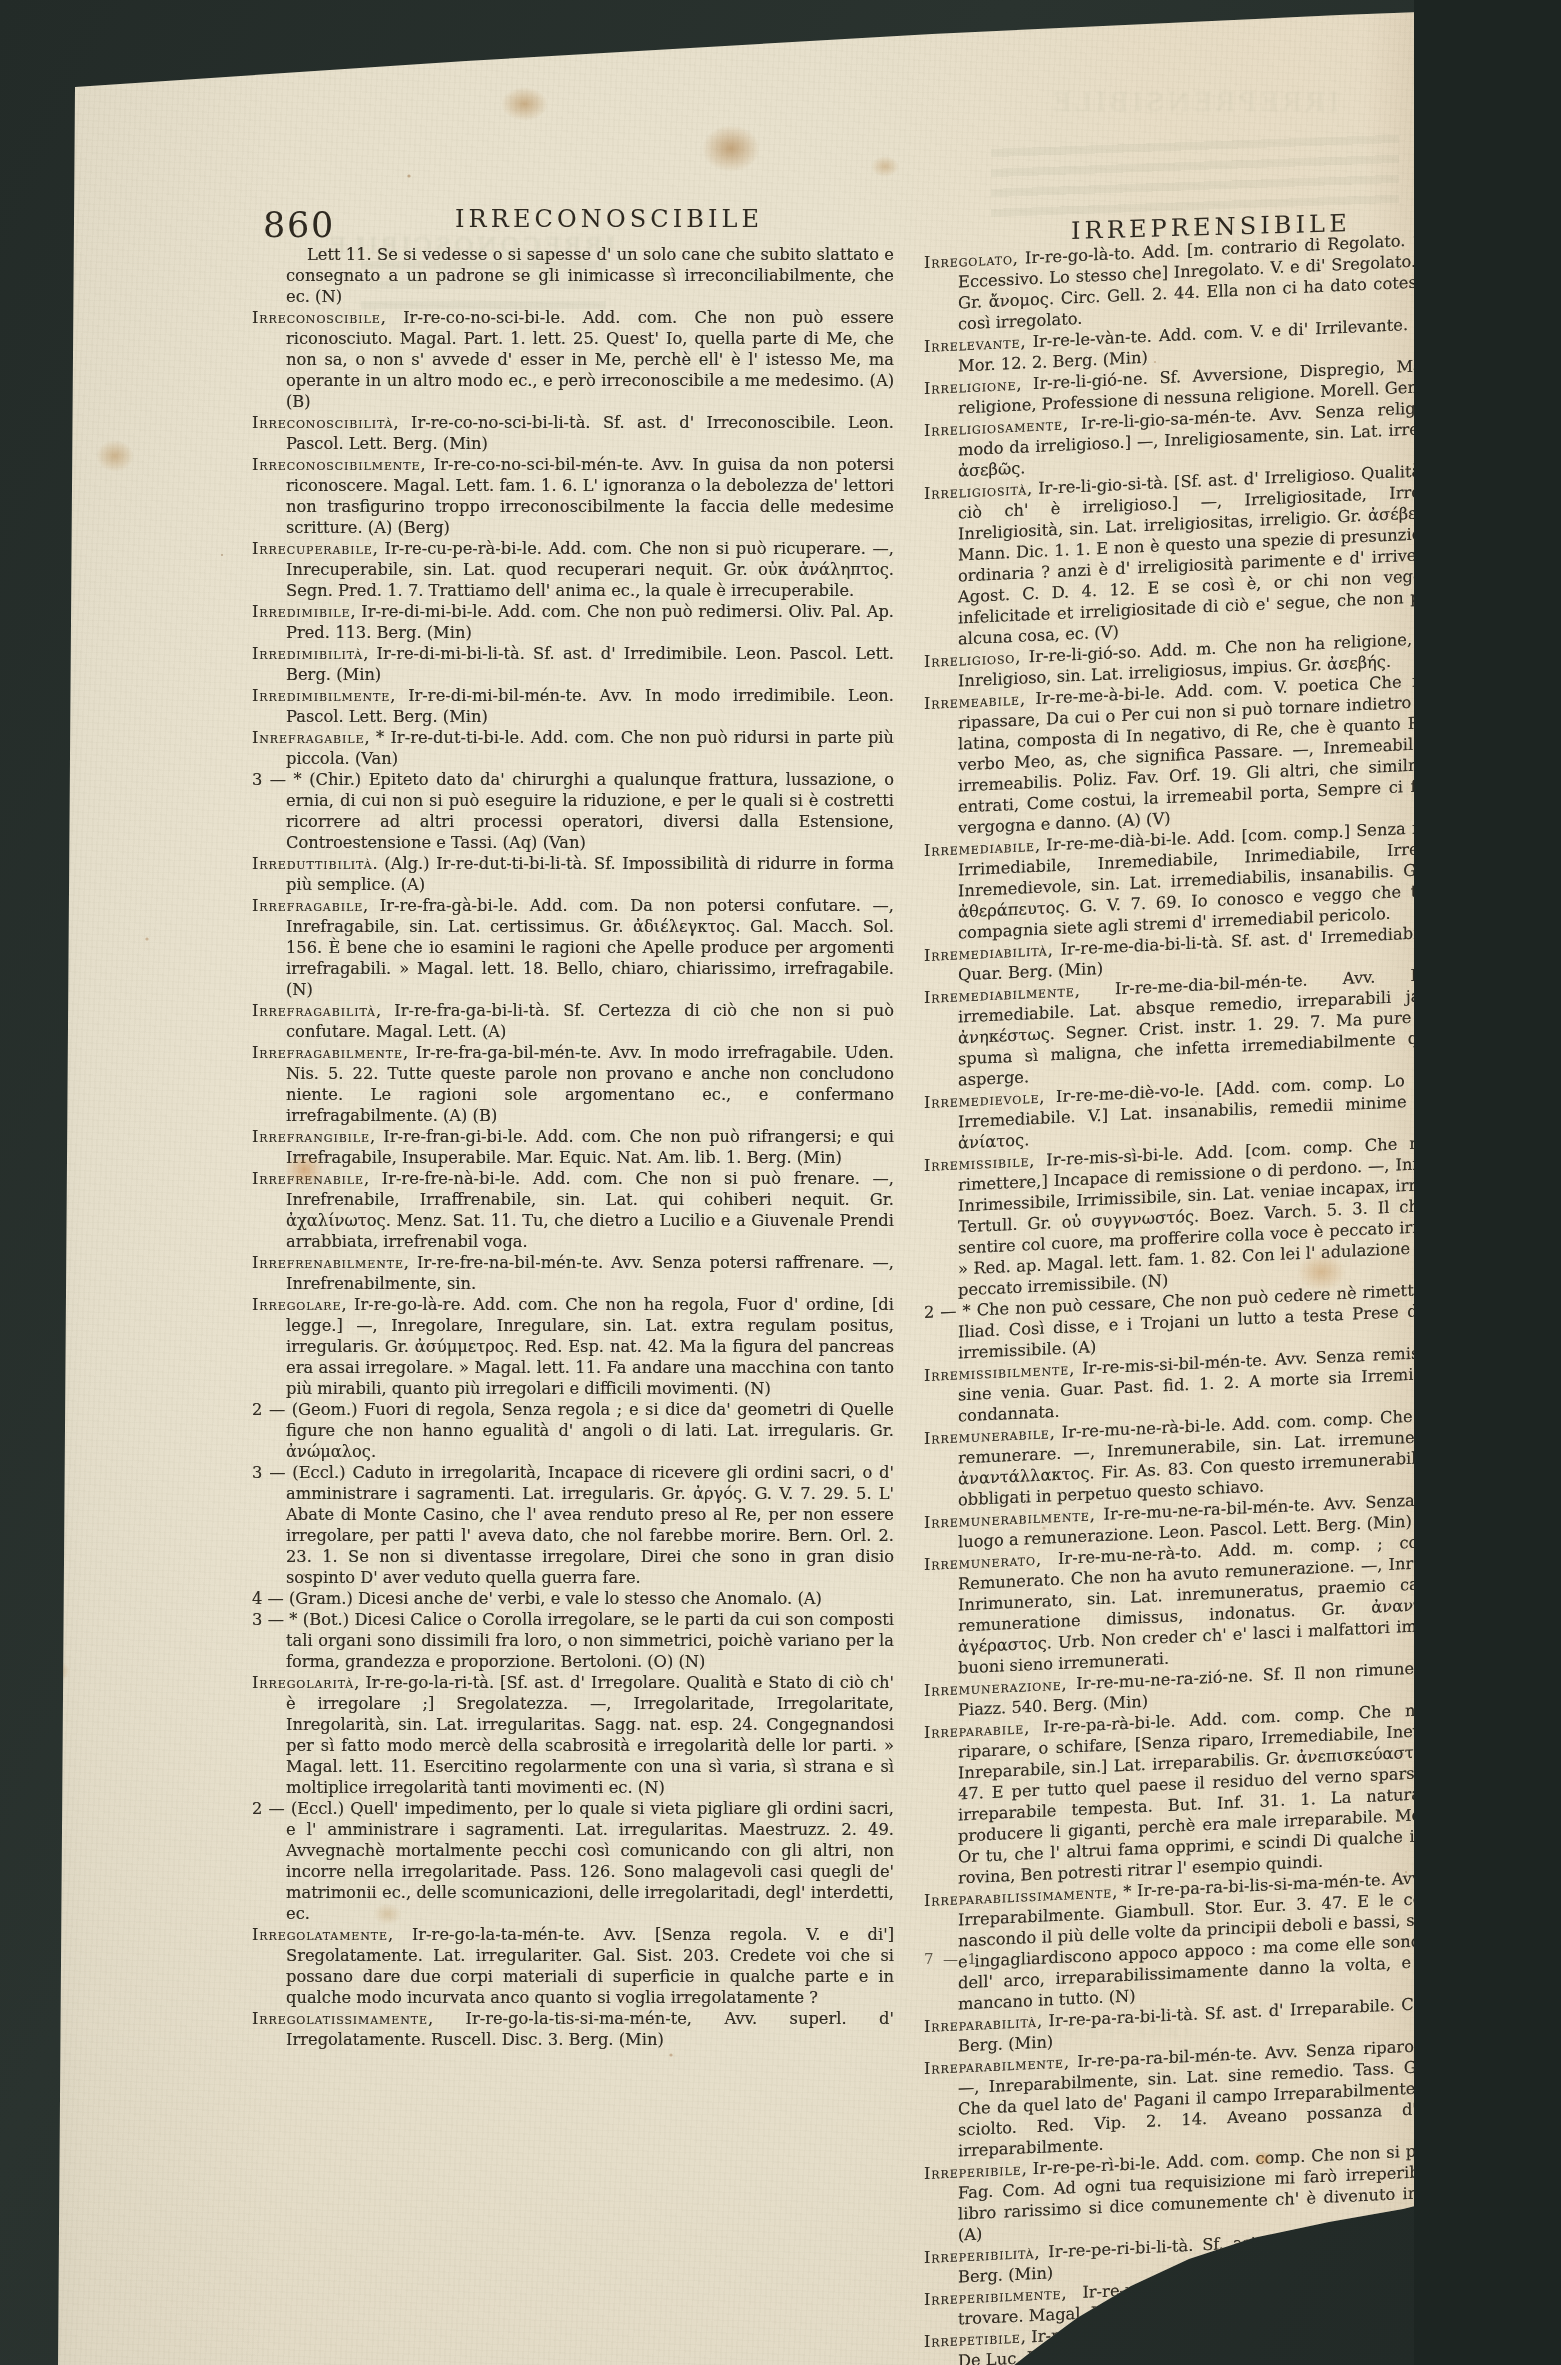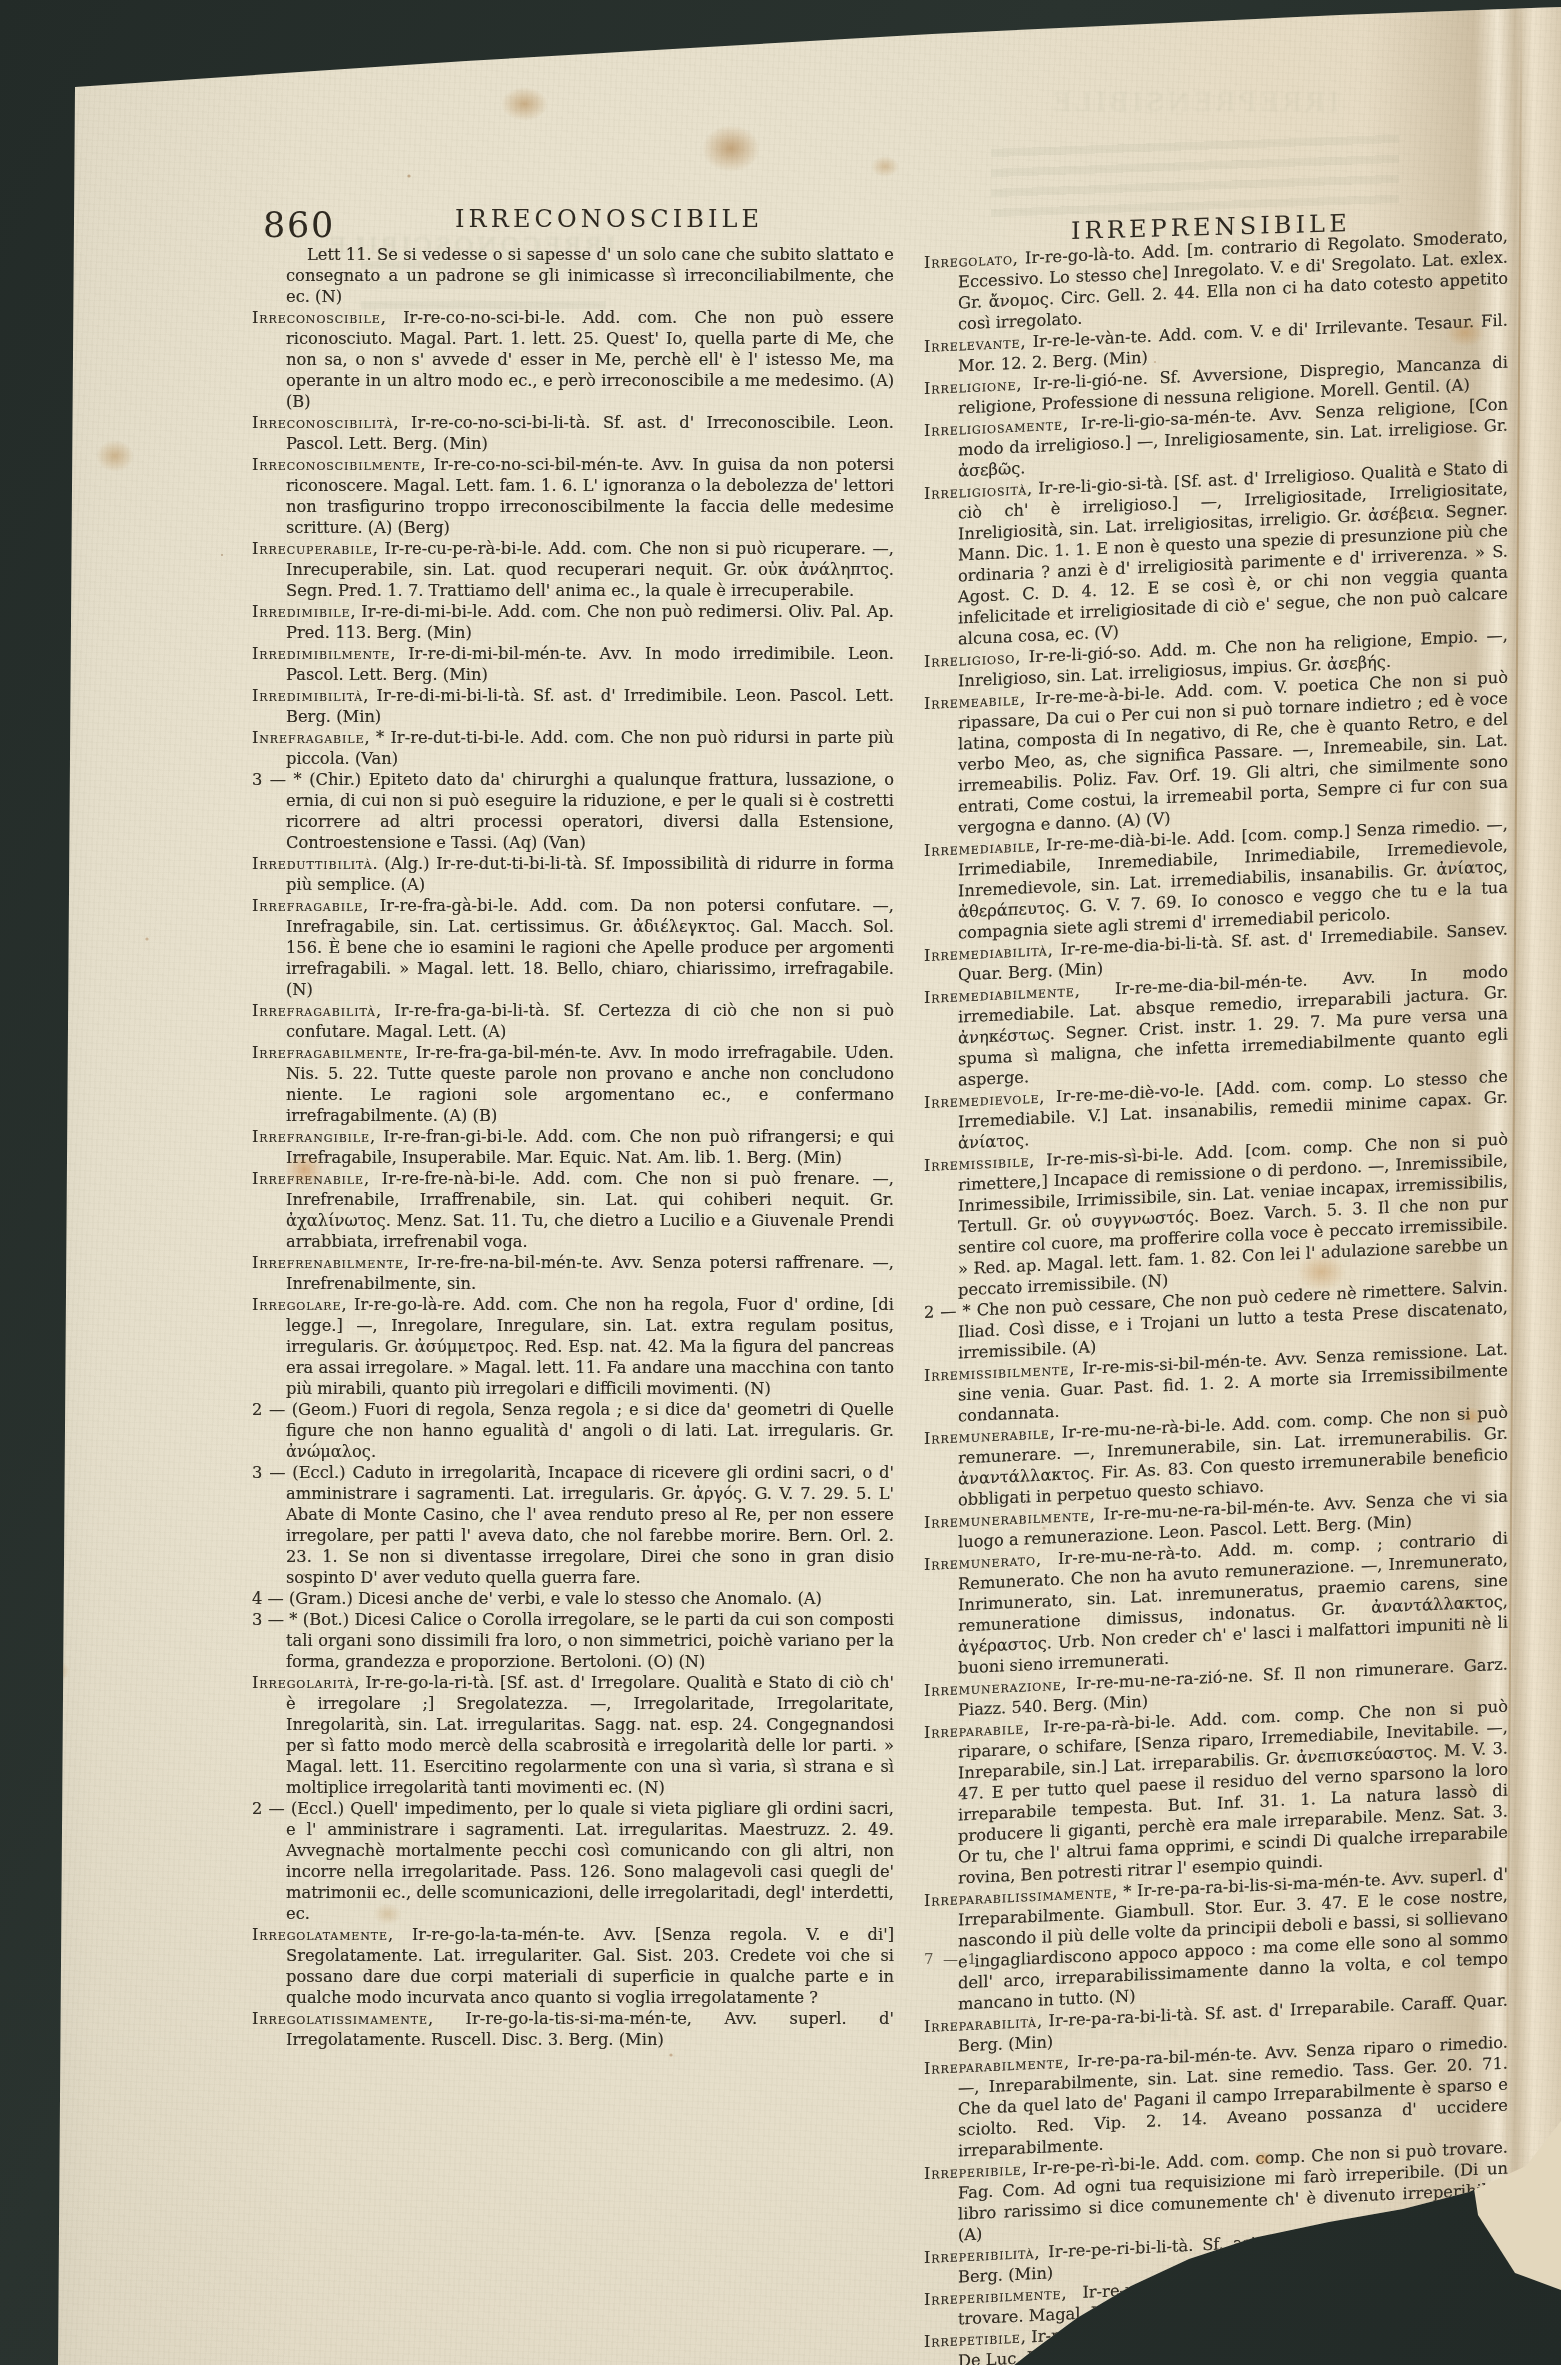--- a/index.html
+++ b/index.html
@@ -1,18 +1,18 @@
 <!DOCTYPE html>
 <html style="font-size:9.3px"><head>
 <meta charset="utf-8">
 <style>
   html,body{margin:0;padding:0;background:#1d2522;}
-  #stage{position:relative;width:1561px;height:2366px;overflow:hidden;
+  #stage{position:relative;width:1398px;height:2366px;overflow:hidden;
          background:linear-gradient(115deg,#232b28 0%,#2a332f 40%,#222a27 100%);
-         font-family:"DejaVu Serif","Liberation Serif",serif;}
+         font-family:"DejaVu Serif","Liberation Serif",serif;padding-left:16px;}
   
   #under-pages{position:absolute;inset:0;background:#e3d7bd;
     clip-path:polygon(1469px 2156px,1561px 2104px,1561px 2290px,1515px 2273px,1478px 2215px);}
   
   #paper{position:absolute;inset:0;background:
       radial-gradient(ellipse 1049px 1515px at 641px 991px,#ece5d2 0%,#e8e1cd 55%,#e2dac5 100%);
     clip-path:polygon(75px 87px,466px 61px,932px 34px,1340px 15px,1561px 7px,
       1561px 2121px,1526px 2166px,1469px 2192px,1403px 2209px,1329px 2222px,
       1253px 2238px,1189px 2259px,1131px 2286px,1077px 2318px,1027px 2355px,
       1013px 2366px,58px 2366px);}
@@ -99,22 +99,22 @@
     <div id="head-left" class="running-head ink">IRRECONOSCIBILE</div>
     <div id="head-right" class="running-head ink">IRREPRENSIBILE</div>
 
     <div id="col-left" class="col ink">
         <p class="entry cont">Lett 11. Se si vedesse o si sapesse d' un solo cane che subito slattato e consegnato a un padrone se gli inimicasse sì irreconciliabilmente, che ec. (N)</p>
         <p class="entry"><span class="head">Irreconoscibile</span>, Ir-re-co-no-sci-bi-le. Add. com. Che non può essere riconosciuto. Magal. Part. 1. lett. 25. Quest' Io, quella parte di Me, che non sa, o non s' avvede d' esser in Me, perchè ell' è l' istesso Me, ma operante in un altro modo ec., e però irreconoscibile a me medesimo. (A) (B)</p>
         <p class="entry"><span class="head">Irreconoscibilità</span>, Ir-re-co-no-sci-bi-li-tà. Sf. ast. d' Irreconoscibile. Leon. Pascol. Lett. Berg. (Min)</p>
         <p class="entry"><span class="head">Irreconoscibilmente</span>, Ir-re-co-no-sci-bil-mén-te. Avv. In guisa da non potersi riconoscere. Magal. Lett. fam. 1. 6. L' ignoranza o la debolezza de' lettori non trasfigurino troppo irreconoscibilmente la faccia delle medesime scritture. (A) (Berg)</p>
         <p class="entry"><span class="head">Irrecuperabile</span>, Ir-re-cu-pe-rà-bi-le. Add. com. Che non si può ricuperare. —, Inrecuperabile, sin. Lat. quod recuperari nequit. Gr. οὐκ ἀνάληπτος. Segn. Pred. 1. 7. Trattiamo dell' anima ec., la quale è irrecuperabile.</p>
         <p class="entry"><span class="head">Irredimibile</span>, Ir-re-di-mi-bi-le. Add. com. Che non può redimersi. Oliv. Pal. Ap. Pred. 113. Berg. (Min)</p>
+        <p class="entry"><span class="head">Irredimibilità</span>, Ir-re-di-mi-bi-li-tà. Sf. ast. d' Irredimibile. Leon. Pascol. Lett. Berg. (Min)</p>
         <p class="entry"><span class="head">Irredimibilmente</span>, Ir-re-di-mi-bil-mén-te. Avv. In modo irredimibile. Leon. Pascol. Lett. Berg. (Min)</p>
-        <p class="entry"><span class="head">Irredimibilità</span>, Ir-re-di-mi-bi-li-tà. Sf. ast. d' Irredimibile. Leon. Pascol. Lett. Berg. (Min)</p>
         <p class="entry"><span class="head">Inrefragabile</span>, * Ir-re-dut-ti-bi-le. Add. com. Che non può ridursi in parte più piccola. (Van)</p>
         <p class="entry">3 — * (Chir.) Epiteto dato da' chirurghi a qualunque frattura, lussazione, o ernia, di cui non si può eseguire la riduzione, e per le quali si è costretti ricorrere ad altri processi operatori, diversi dalla Estensione, Controestensione e Tassi. (Aq) (Van)</p>
         <p class="entry"><span class="head">Irreduttibilità</span>. (Alg.) Ir-re-dut-ti-bi-li-tà. Sf. Impossibilità di ridurre in forma più semplice. (A)</p>
         <p class="entry"><span class="head">Irrefragabile</span>, Ir-re-fra-gà-bi-le. Add. com. Da non potersi confutare. —, Inrefragabile, sin. Lat. certissimus. Gr. ἀδιέλεγκτος. Gal. Macch. Sol. 156. È bene che io esamini le ragioni che Apelle produce per argomenti irrefragabili. » Magal. lett. 18. Bello, chiaro, chiarissimo, irrefragabile. (N)</p>
         <p class="entry"><span class="head">Irrefragabilità</span>, Ir-re-fra-ga-bi-li-tà. Sf. Certezza di ciò che non si può confutare. Magal. Lett. (A)</p>
         <p class="entry"><span class="head">Irrefragabilmente</span>, Ir-re-fra-ga-bil-mén-te. Avv. In modo irrefragabile. Uden. Nis. 5. 22. Tutte queste parole non provano e anche non concludono niente. Le ragioni sole argomentano ec., e confermano irrefragabilmente. (A) (B)</p>
         <p class="entry"><span class="head">Irrefrangibile</span>, Ir-re-fran-gi-bi-le. Add. com. Che non può rifrangersi; e qui Irrefragabile, Insuperabile. Mar. Equic. Nat. Am. lib. 1. Berg. (Min)</p>
         <p class="entry"><span class="head">Irrefrenabile</span>, Ir-re-fre-nà-bi-le. Add. com. Che non si può frenare. —, Inrefrenabile, Irraffrenabile, sin. Lat. qui cohiberi nequit. Gr. ἀχαλίνωτος. Menz. Sat. 11. Tu, che dietro a Lucilio e a Giuvenale Prendi arrabbiata, irrefrenabil voga.</p>
         <p class="entry"><span class="head">Irrefrenabilmente</span>, Ir-re-fre-na-bil-mén-te. Avv. Senza potersi raffrenare. —, Inrefrenabilmente, sin.</p>
         <p class="entry"><span class="head">Irregolare</span>, Ir-re-go-là-re. Add. com. Che non ha regola, Fuor d' ordine, [di legge.] —, Inregolare, Inregulare, sin. Lat. extra regulam positus, irregularis. Gr. ἀσύμμετρος. Red. Esp. nat. 42. Ma la figura del pancreas era assai irregolare. » Magal. lett. 11. Fa andare una macchina con tanto più mirabili, quanto più irregolari e difficili movimenti. (N)</p>

